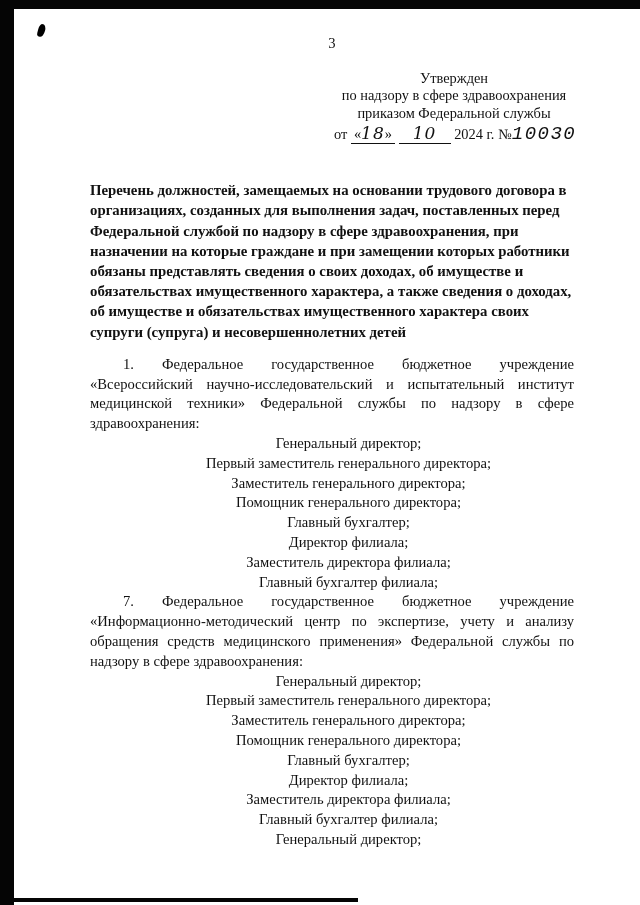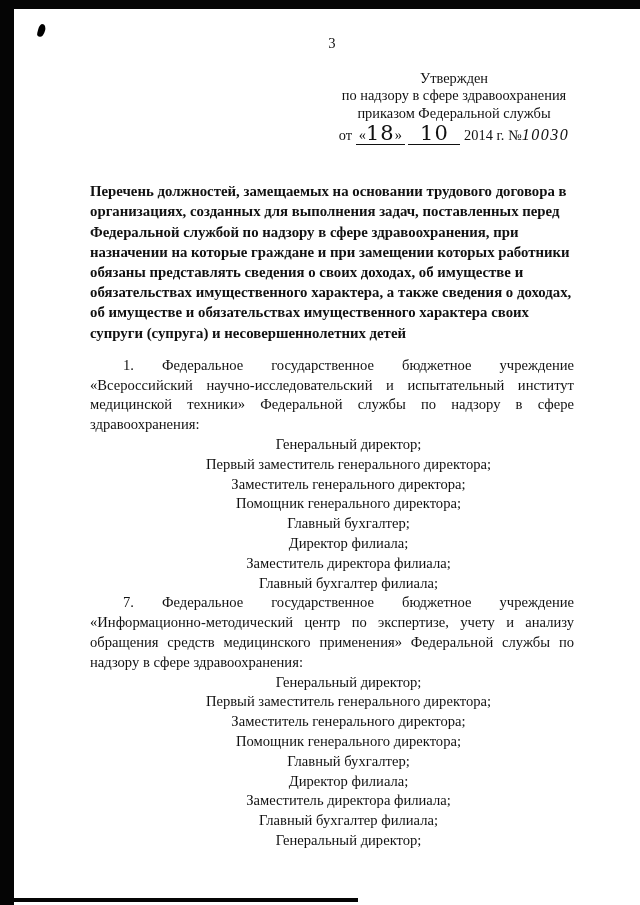--- a/index.html
+++ b/index.html
@@ -45,28 +45,29 @@
   }
   .approval-date { white-space: nowrap; margin-top: 2px; }
   .u {
     display: inline-block;
     border-bottom: 1px solid #111;
     text-align: center;
     padding: 0 3px;
   }
   .u-month { min-width: 52px; text-align: center; }
   .hand {
+    font-style: italic;
     font-family: "DejaVu Serif", serif;
-    font-size: 21px;
+    font-size: 17px;
     letter-spacing: 1px;
   }
   .hand-big {
     font-style: italic;
-    font-family: Liberation Serif, serif;
-    font-size: 16px;
+    font-family: Liberation Mono, monospace;
+    font-size: 19px;
     letter-spacing: 1.5px;
   }
   .doc-title {
     margin-top: 36px;
     font-size: 14.8px;
     font-weight: bold;
     line-height: 20.2px;
     text-align: left;
   }
   .body-text { margin-top: 13px; }
@@ -90,21 +91,21 @@
   <div class="scan-mark"></div>
 
   <div class="content">
 
     <div class="page-number">3</div>
 
     <div class="approval">
       <div>Утвержден</div>
       <div>по надзору в сфере здравоохранения</div>
       <div>приказом Федеральной службы</div>
-      <div class="approval-date"><span>от</span><span> </span><span class="u"><span>«</span><span class="hand">18</span><span>»</span></span><span> </span><span class="u u-month"><span class="hand">10</span></span><span> </span><span>2014 г. №</span><span class="hand-big">10030</span></div>
+      <div class="approval-date"><span>от</span><span> </span><span class="u"><span>«</span><span class="hand">18</span><span>»</span></span><span> </span><span class="u u-month"><span class="hand">10</span></span><span> </span><span>2024 г. №</span><span class="hand-big">10030</span></div>
     </div>
 
     <div class="doc-title">Перечень должностей, замещаемых на основании трудового договора в организациях, созданных для выполнения задач, поставленных перед Федеральной службой по надзору в сфере здравоохранения, при назначении на которые граждане и при замещении которых работники обязаны представлять сведения о своих доходах, об имуществе и обязательствах имущественного характера, а также сведения о доходах, об имуществе и обязательствах имущественного характера своих супруги (супруга) и несовершеннолетних детей</div>
 
     <div class="body-text">
 
       <p class="para">1. Федеральное государственное бюджетное учреждение «Всероссийский научно-исследовательский и испытательный институт медицинской техники» Федеральной службы по надзору в сфере здравоохранения:</p>
       <p class="pos">Генеральный директор;</p>
       <p class="pos">Первый заместитель генерального директора;</p>
       <p class="pos">Заместитель генерального директора;</p>

